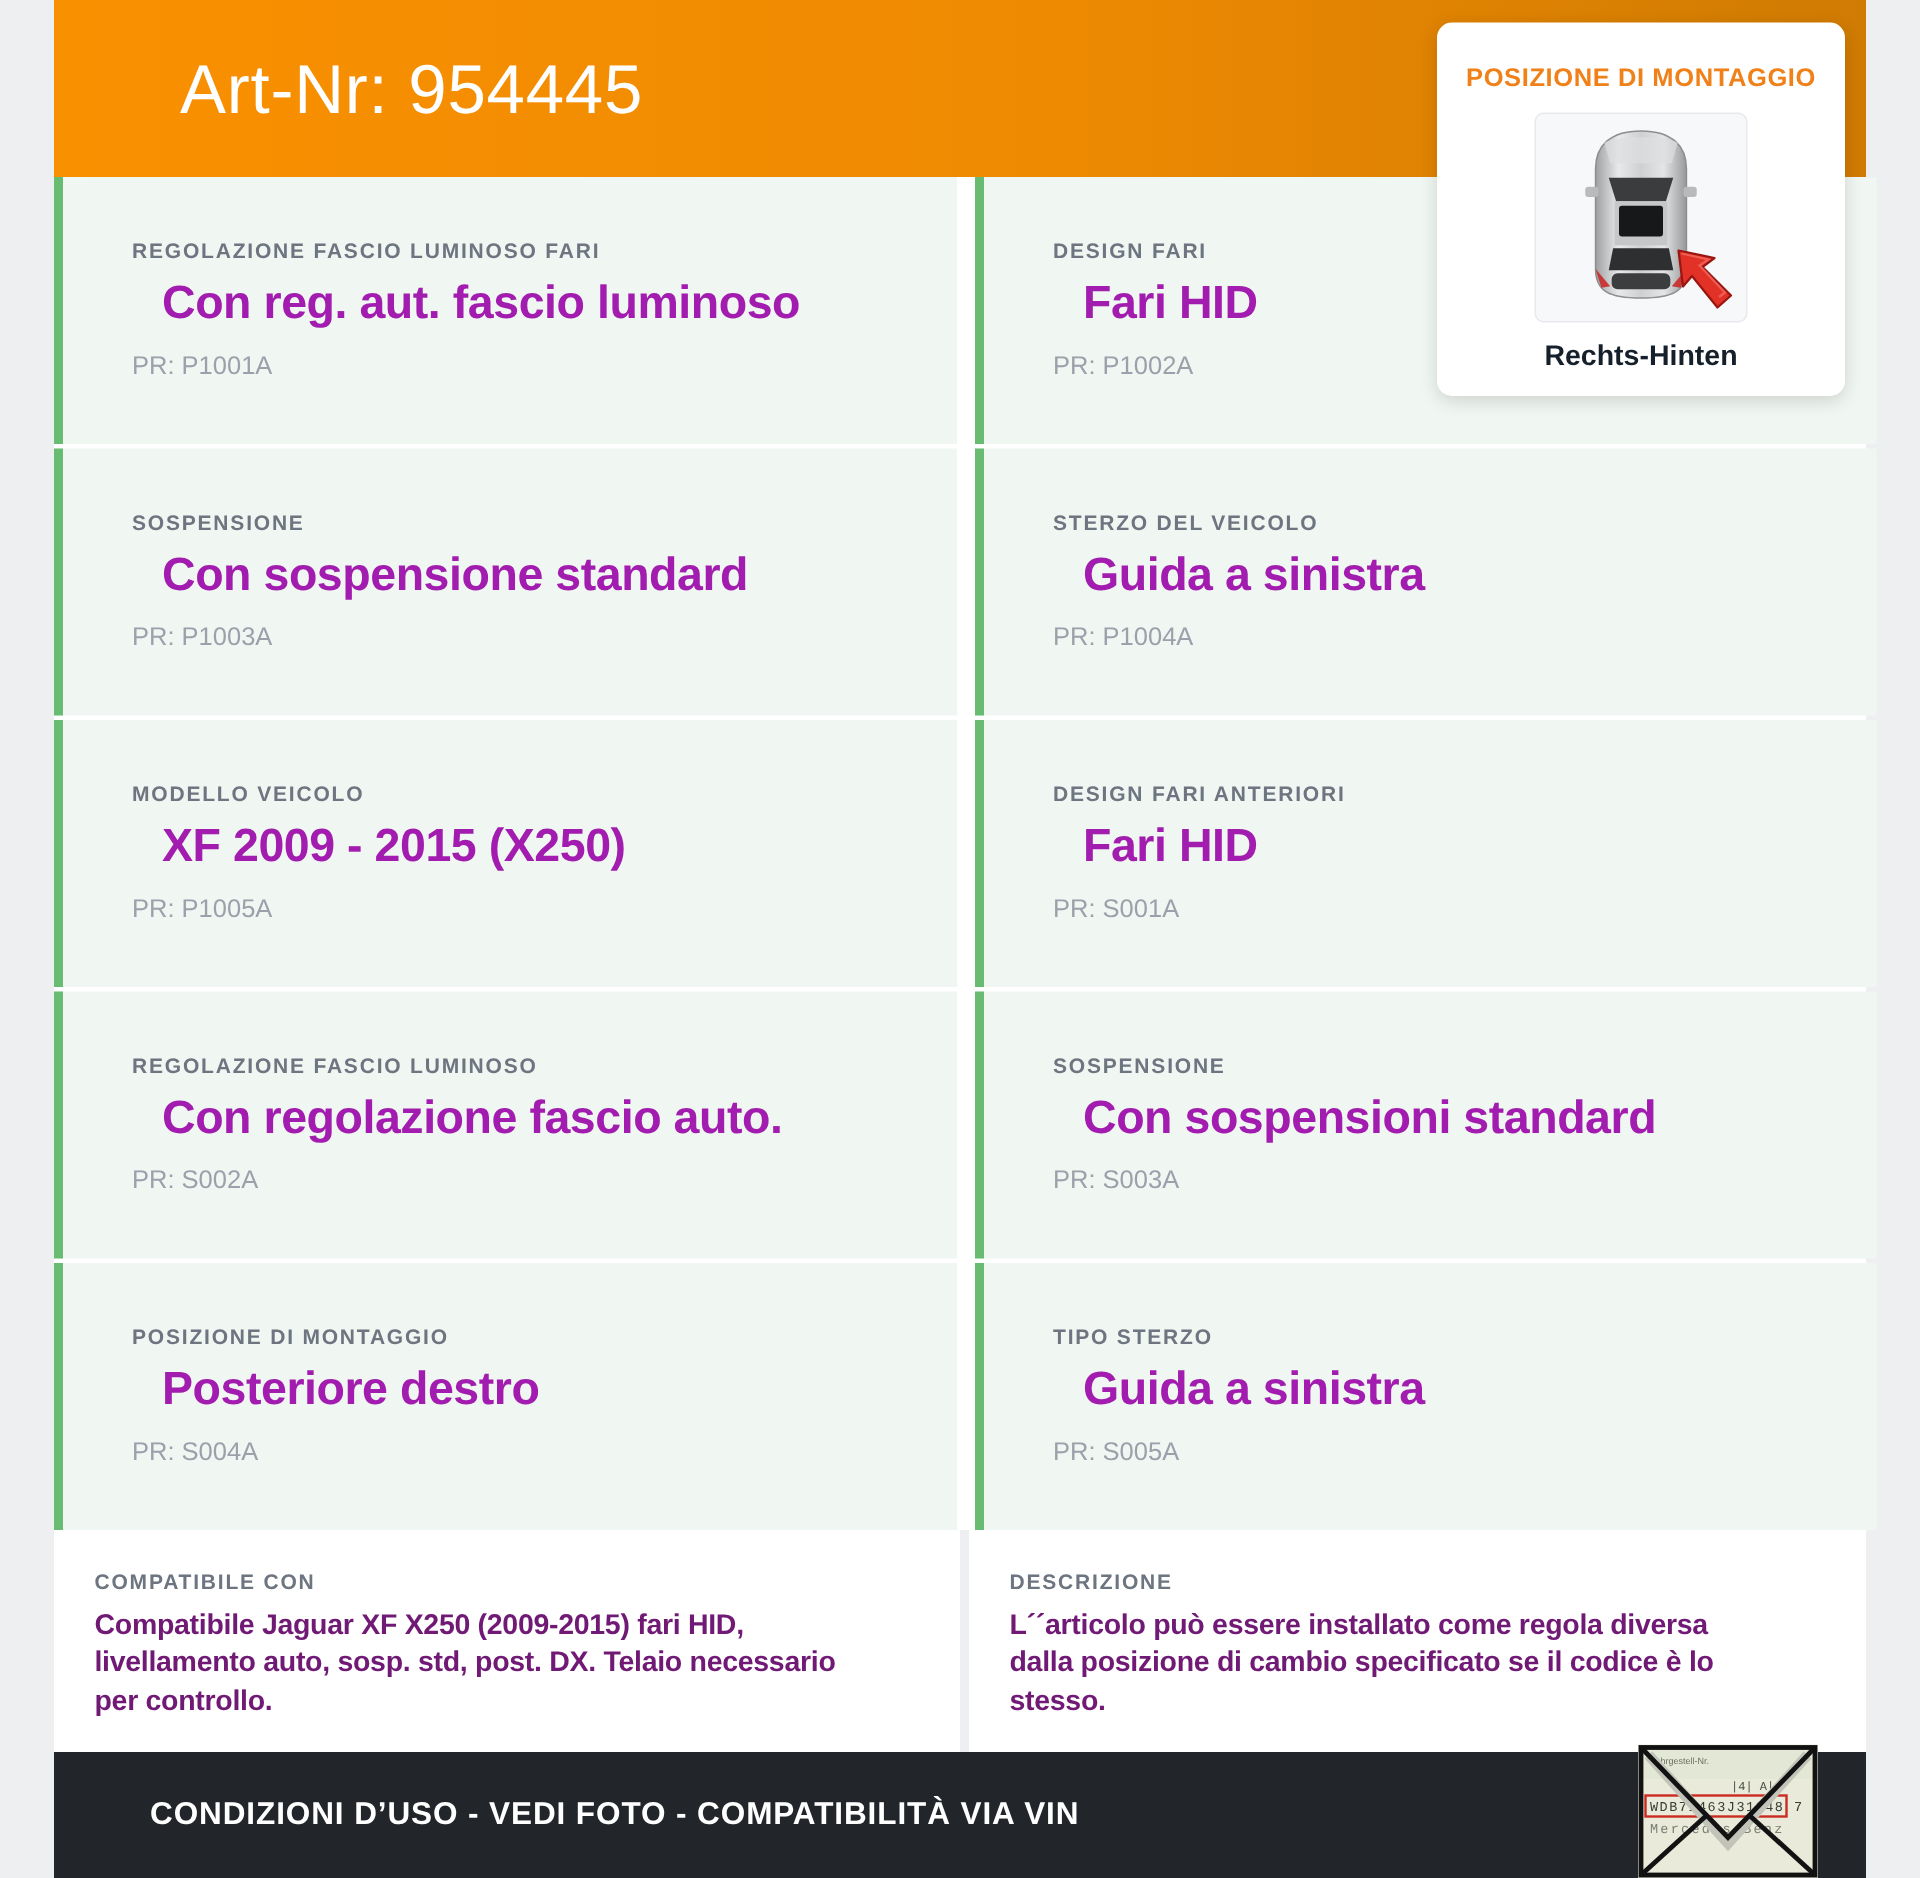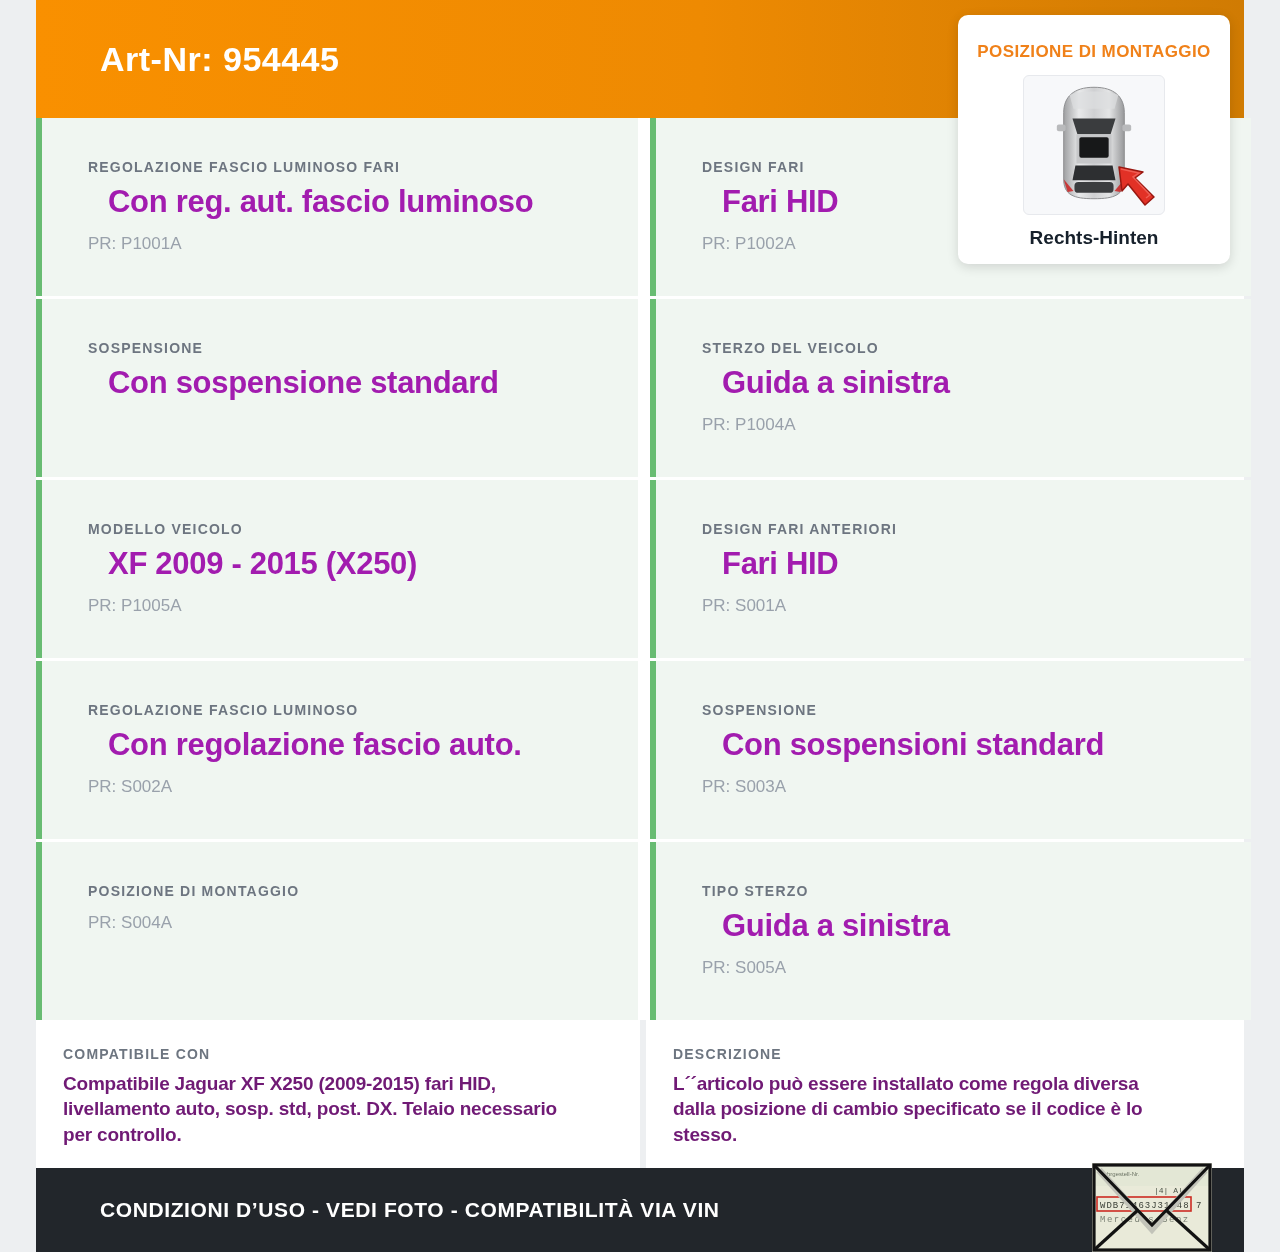--- a/index.html
+++ b/index.html
@@ -3,21 +3,21 @@
 <meta charset="utf-8">
 <style>
   html,body{margin:0;padding:0;background:#e9ebed;}
   .page{position:relative;width:1280px;height:1252px;background:#edeff1;overflow:hidden;
         font-family:"Liberation Sans","DejaVu Sans",sans-serif;}
   .content{position:absolute;left:36px;top:0;width:1208px;}
 
   
   .header{height:118px;background:linear-gradient(90deg,#f99000 0%,#ee8a02 55%,#d07b03 100%);
           display:flex;align-items:center;}
-  .art-title{color:#ffffff;font-size:34px;font-weight:bold;margin-left:64px;letter-spacing:0.5px;}
+  .art-title{color:#ffffff;font-size:46px;font-weight:normal;margin-left:84px;letter-spacing:0.5px;}
 
   
   .grid{display:grid;grid-template-columns:602px 601px;grid-template-rows:repeat(5,178px);
         gap:3px 12px;background:#ffffff;}
   .card{background:#f0f6f1;border-left:6px solid #68bc72;box-sizing:border-box;
         padding:41px 18px 0 46px;}
   .card-label{font-size:14px;font-weight:bold;color:#6d7580;letter-spacing:1.2px;}
   .card-value{font-size:31px;font-weight:bold;color:#a21caf;margin-top:9px;letter-spacing:-0.3px;margin-left:20px;}
   .card-pr{font-size:17px;color:#99a1ab;margin-top:14px;}
 
@@ -64,20 +64,21 @@
         <div class="card-pr">PR: P1001A</div>
       </div>
       <div class="card">
         <div class="card-label">DESIGN FARI</div>
         <div class="card-value">Fari HID</div>
         <div class="card-pr">PR: P1002A</div>
       </div>
       <div class="card">
         <div class="card-label">SOSPENSIONE</div>
         <div class="card-value">Con sospensione standard</div>
+        <div class="card-pr">PR: P1003A</div>
       </div>
       <div class="card">
         <div class="card-label">STERZO DEL VEICOLO</div>
         <div class="card-value">Guida a sinistra</div>
         <div class="card-pr">PR: P1004A</div>
       </div>
       <div class="card">
         <div class="card-label">MODELLO VEICOLO</div>
         <div class="card-value">XF 2009 - 2015 (X250)</div>
         <div class="card-pr">PR: P1005A</div>
@@ -92,20 +93,21 @@
         <div class="card-value">Con regolazione fascio auto.</div>
         <div class="card-pr">PR: S002A</div>
       </div>
       <div class="card">
         <div class="card-label">SOSPENSIONE</div>
         <div class="card-value">Con sospensioni standard</div>
         <div class="card-pr">PR: S003A</div>
       </div>
       <div class="card">
         <div class="card-label">POSIZIONE DI MONTAGGIO</div>
+        <div class="card-value">Posteriore destro</div>
         <div class="card-pr">PR: S004A</div>
       </div>
       <div class="card">
         <div class="card-label">TIPO STERZO</div>
         <div class="card-value">Guida a sinistra</div>
         <div class="card-pr">PR: S005A</div>
       </div>
     </div>
 
     <div class="info-row">

